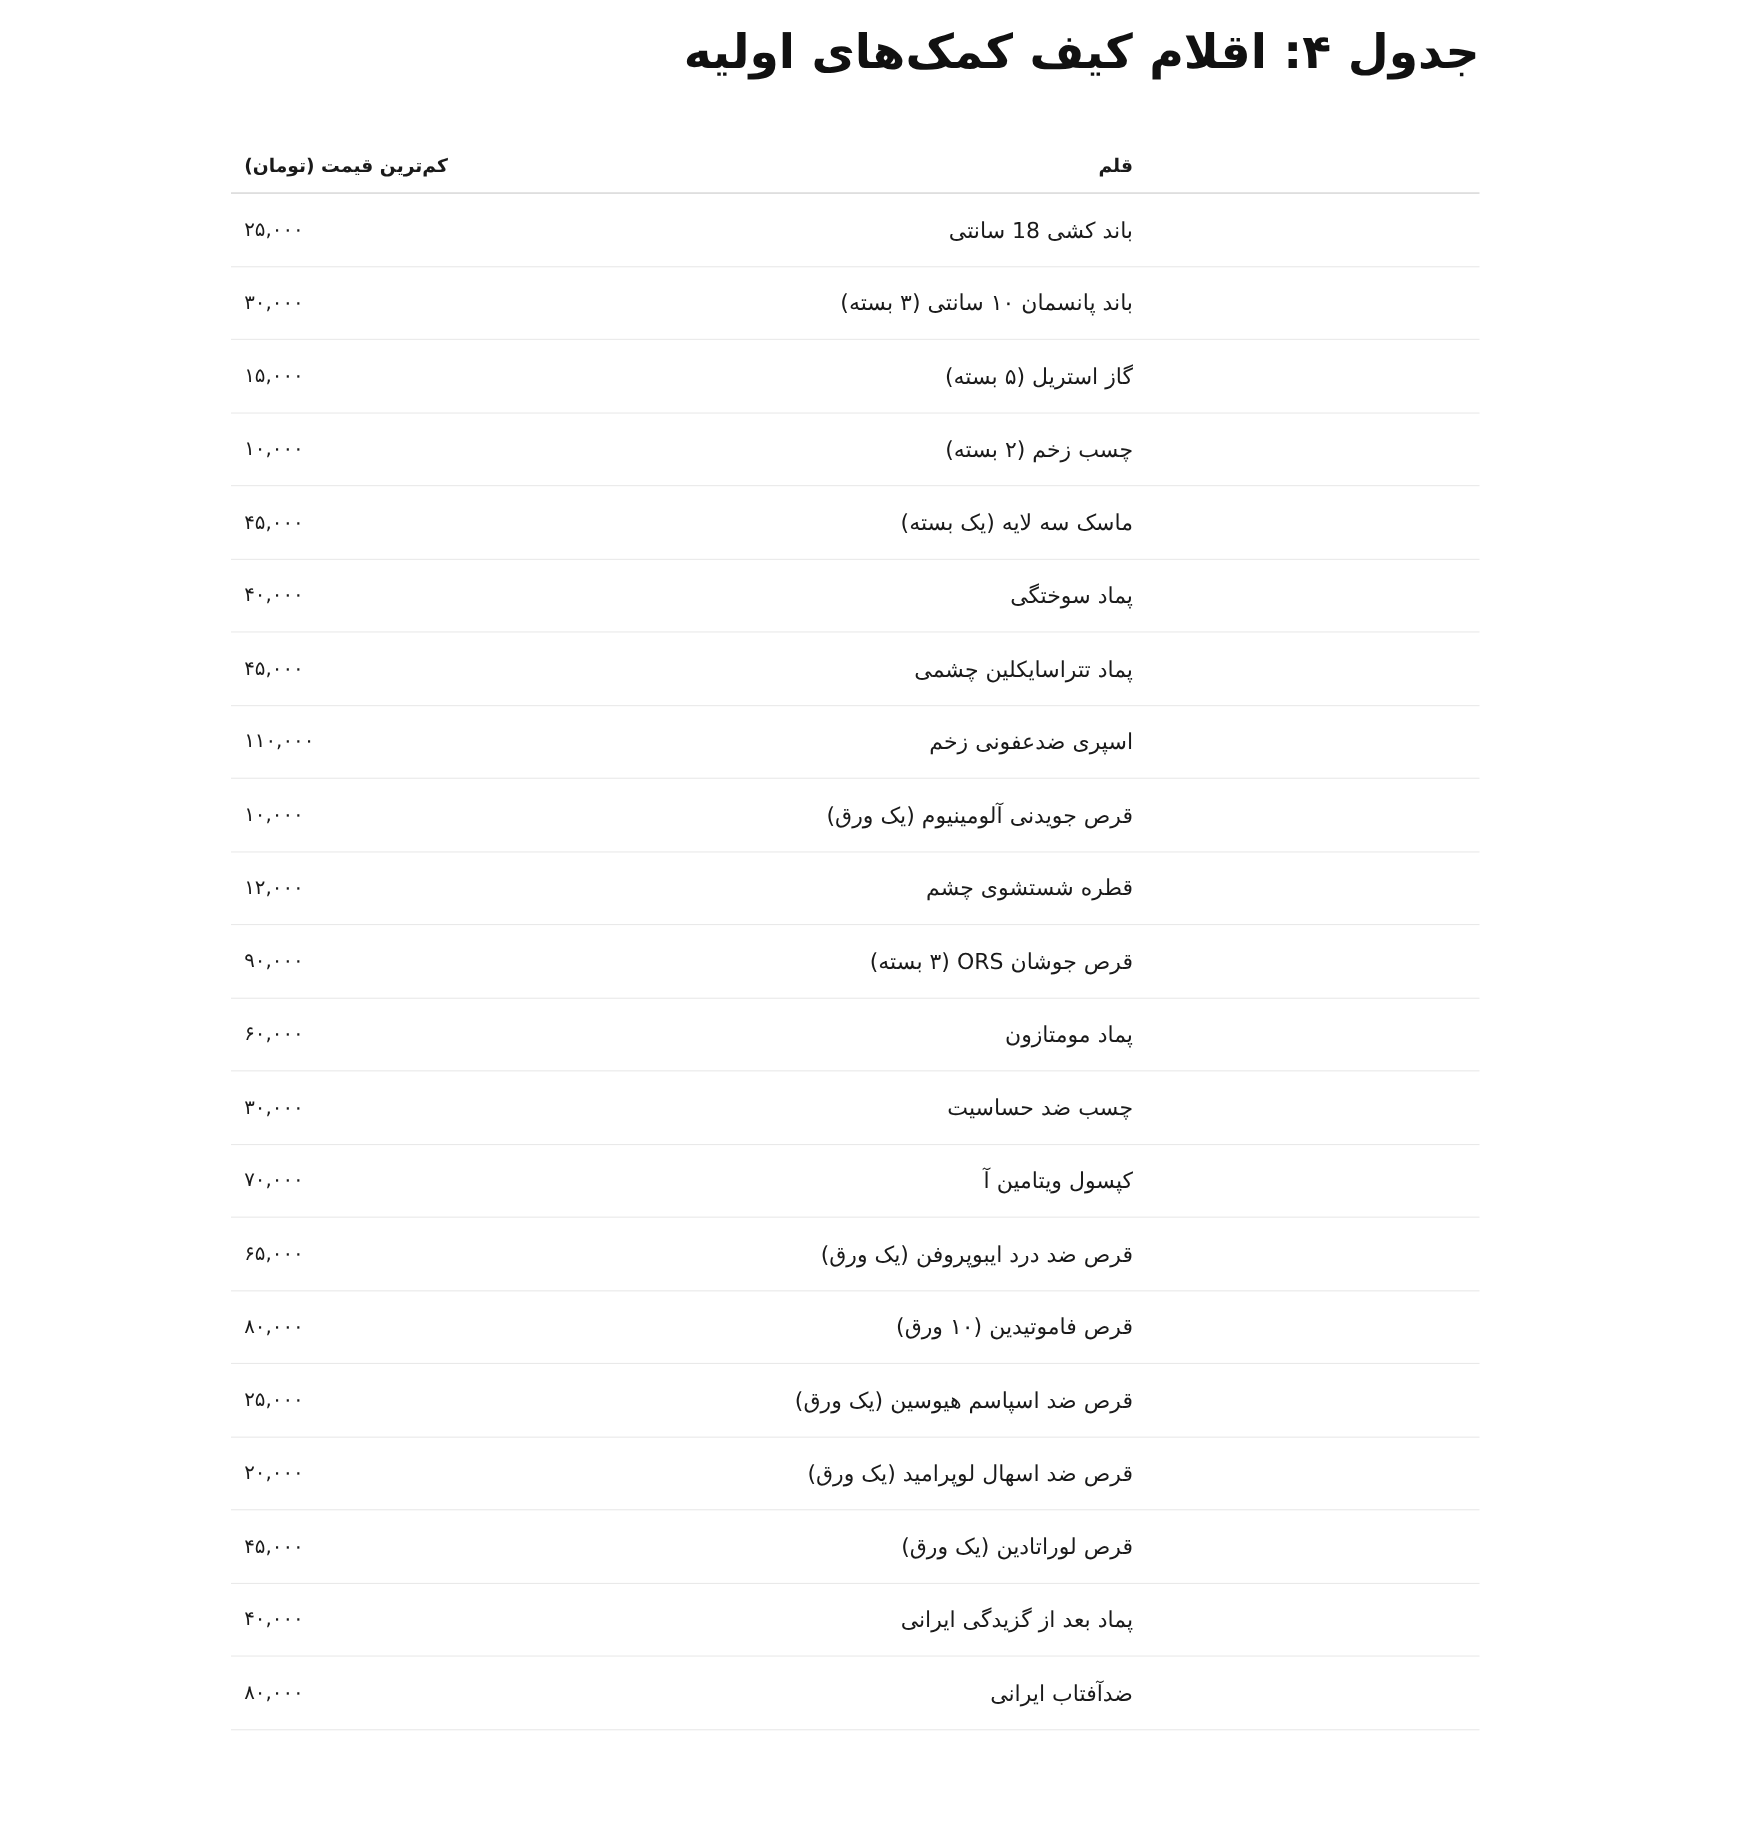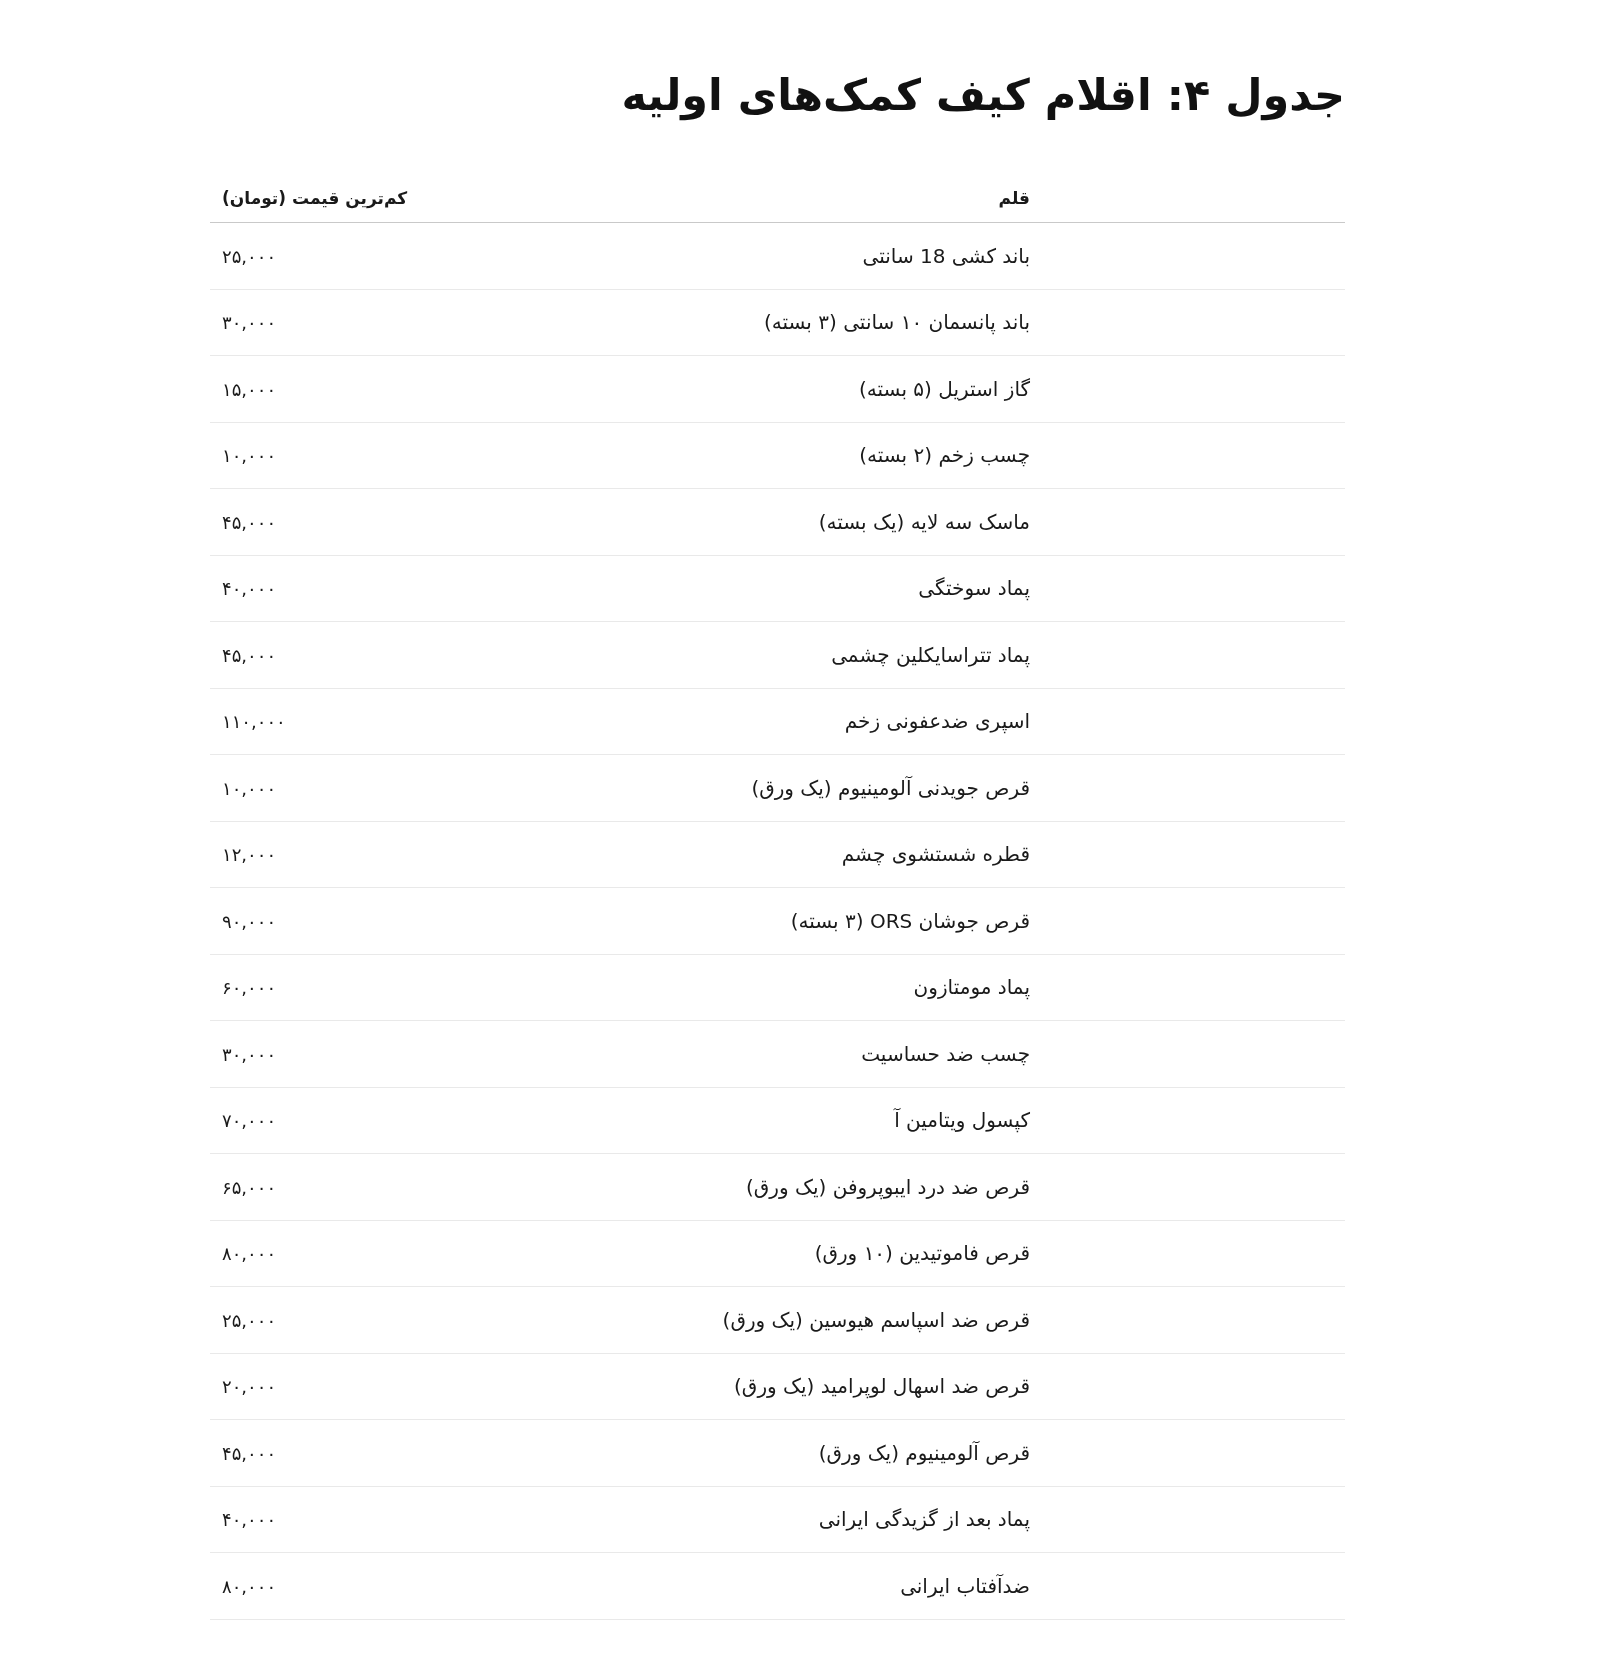--- a/index.html
+++ b/index.html
@@ -13,21 +13,20 @@
     position: relative;
     font-family: "DejaVu Sans", sans-serif;
     color: #1a1a1a;
     direction: rtl;
   }
   .content {
     position: absolute;
     left: 210px;
     top: 0;
     width: 1135px;
-    margin-top: 47px;
   }
   .page-title {
     margin: 16px 0 0 0;
     font-size: 43px;
     font-weight: bold;
     line-height: 64px;
     text-align: right;
     color: #111111;
     white-space: nowrap;
   }
@@ -155,21 +154,21 @@
         </div>
         <div class="table-row">
           <span class="cell-item">قرص ضد اسپاسم هیوسین (یک ورق)</span>
           <span class="cell-price">۲۵,۰۰۰</span>
         </div>
         <div class="table-row">
           <span class="cell-item">قرص ضد اسهال لوپرامید (یک ورق)</span>
           <span class="cell-price">۲۰,۰۰۰</span>
         </div>
         <div class="table-row">
-          <span class="cell-item">قرص آلومینیوم (یک ورق)</span>
+          <span class="cell-item">قرص لوراتادین (یک ورق)</span>
           <span class="cell-price">۴۵,۰۰۰</span>
         </div>
         <div class="table-row">
           <span class="cell-item">پماد بعد از گزیدگی ایرانی</span>
           <span class="cell-price">۴۰,۰۰۰</span>
         </div>
         <div class="table-row">
           <span class="cell-item">ضدآفتاب ایرانی</span>
           <span class="cell-price">۸۰,۰۰۰</span>
         </div>

